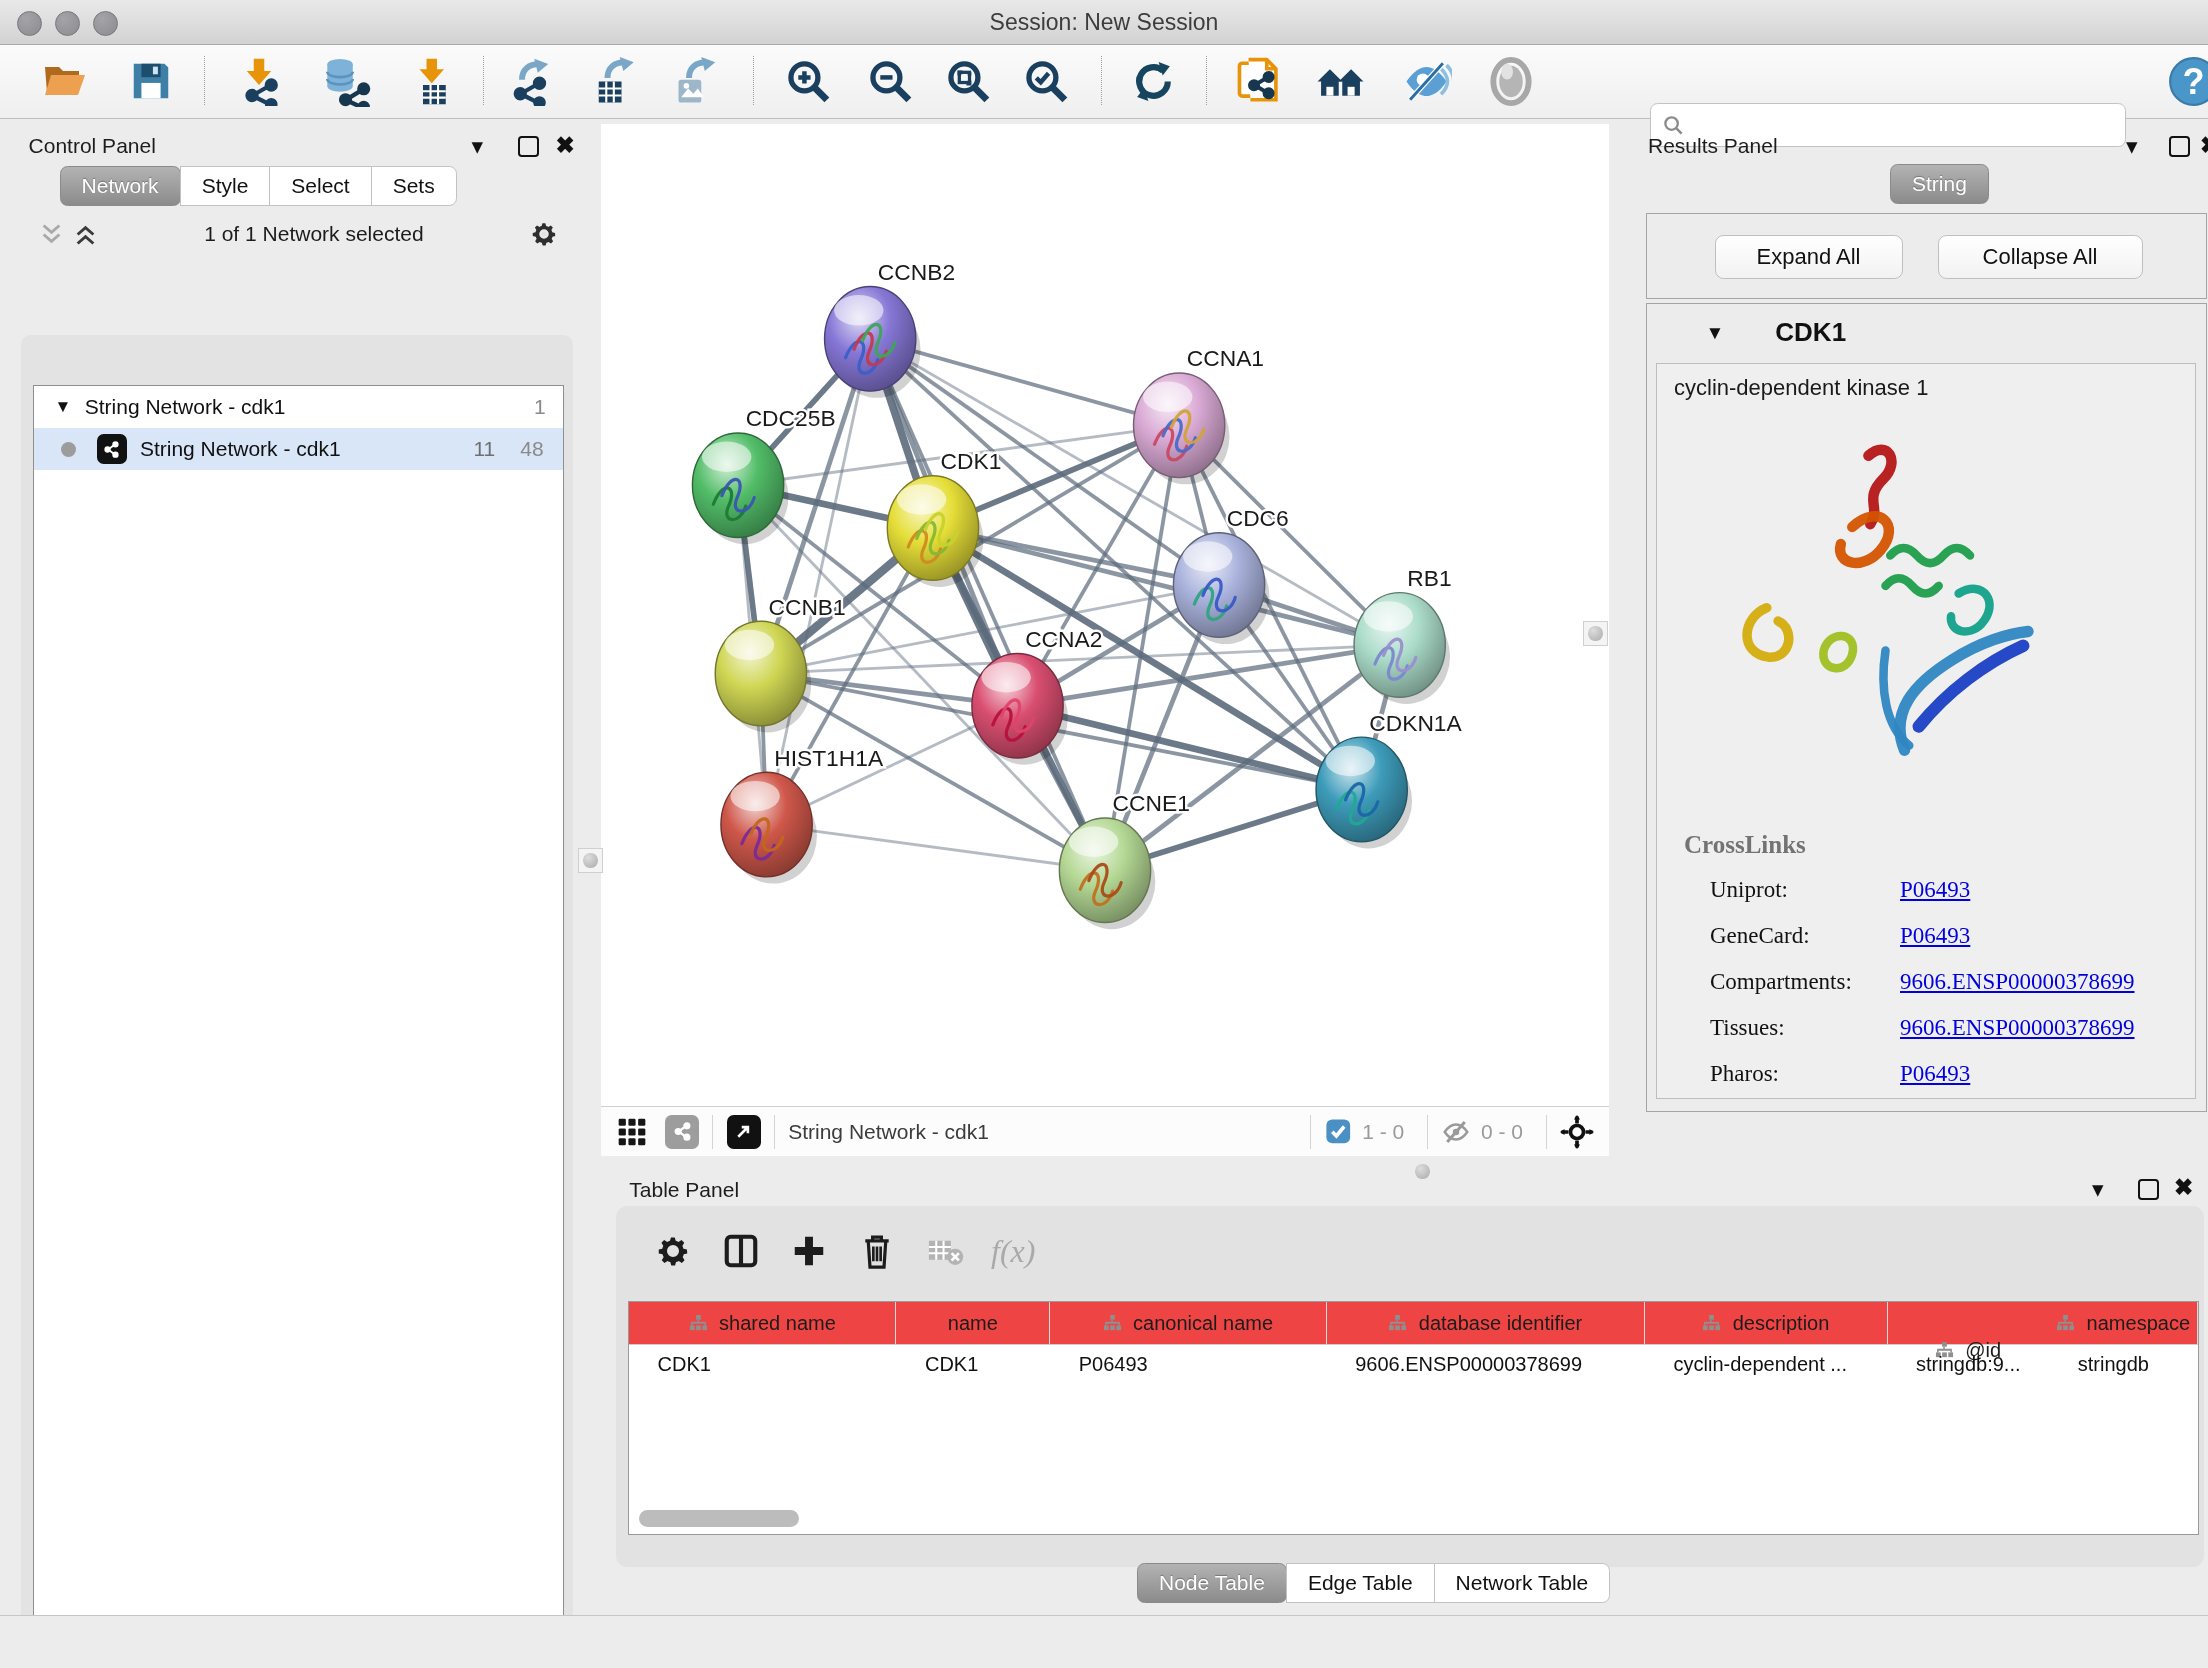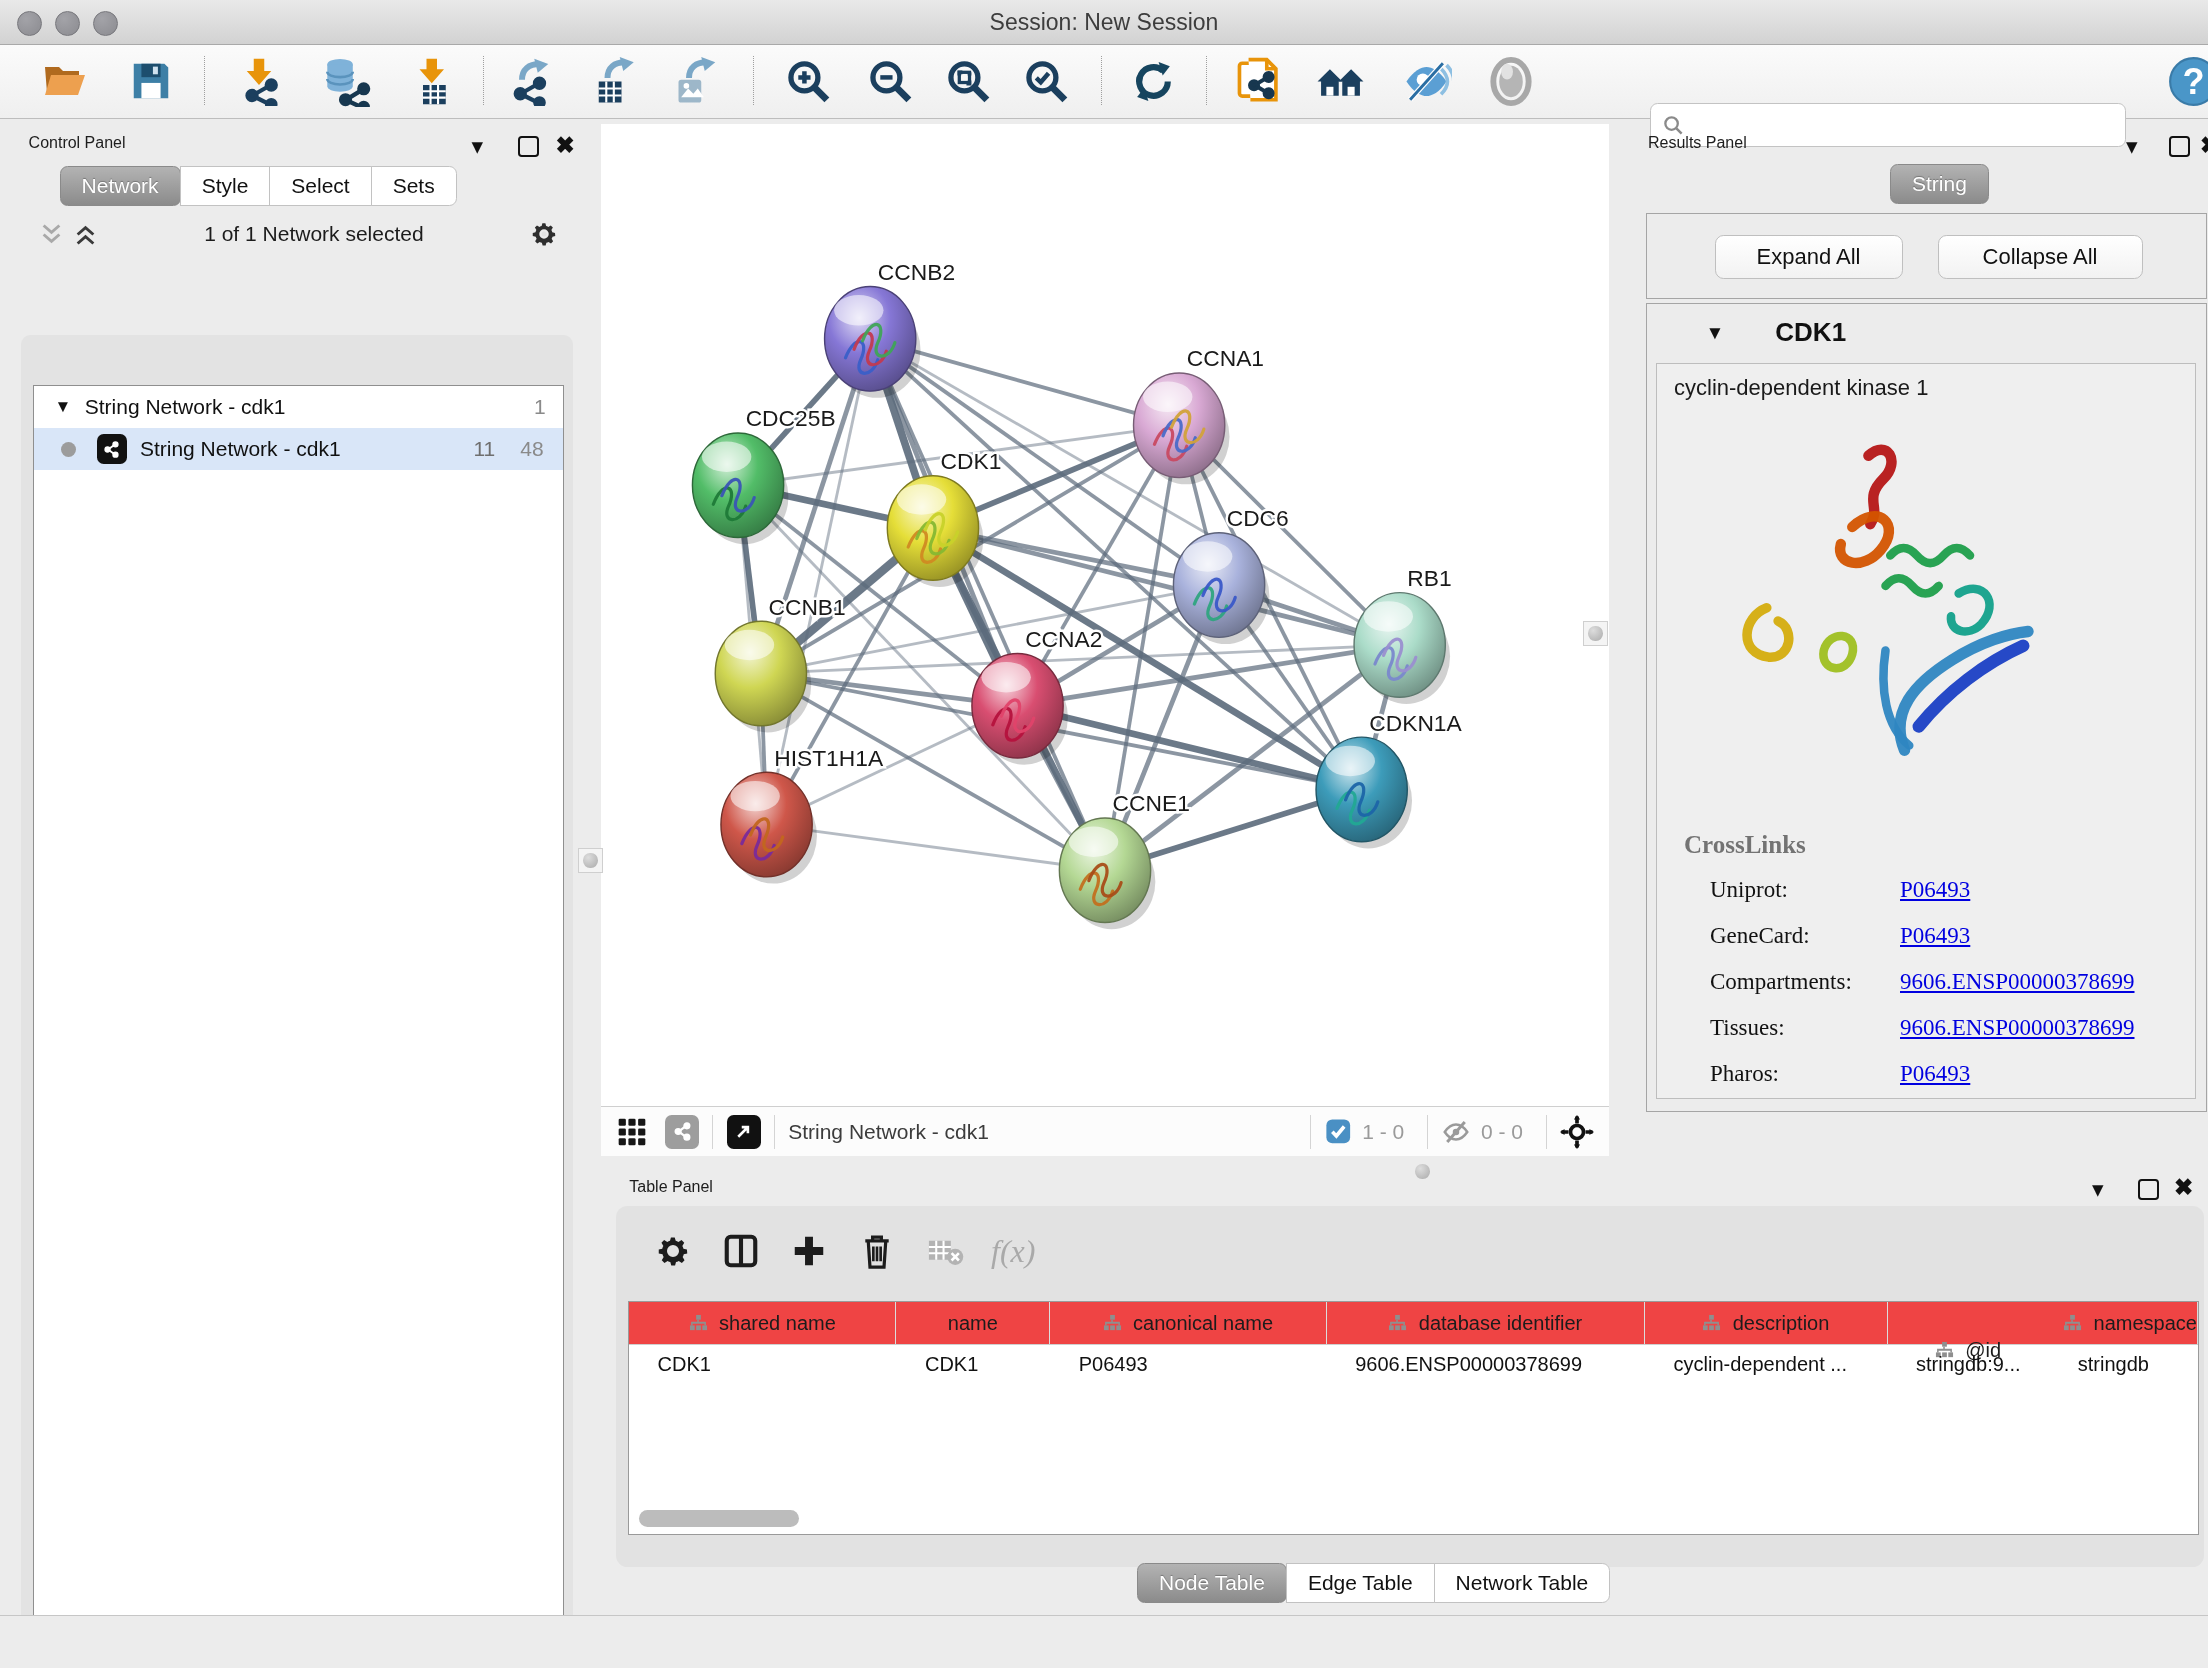--- a/index.html
+++ b/index.html
@@ -15,21 +15,21 @@
   
   .toolbar{left:0;top:45px;width:2208px;height:73px;background:linear-gradient(#fbfbfb,#efefef);
     border-bottom:1px solid #bdbdbd;}
   .tbtn{top:9.5px;width:53px;height:53px;display:flex;align-items:center;justify-content:center;}
   .tsep{top:11.4px;width:0;height:49px;border-left:1.9px dotted #9f9f9f;}
   .searchbox{left:1650px;top:58px;width:476px;height:44px;background:#fff;border:1px solid #c3c3c3;
     border-radius:7.6px;display:flex;align-items:center;padding:0 11.4px;box-sizing:border-box;}
   .searchbox input{border:none;outline:none;font-size:20px;width:100%;background:transparent;
     font-family:"Liberation Sans",sans-serif;margin-left:9.5px;}
   
-  .phead{font-size:16px;color:#1d1d1d;}
+  .phead{font-size:21px;color:#1d1d1d;}
   .pctl{font-size:23px;color:#111;line-height:1;}
   .sqbtn{width:21px;height:21px;border:2.9px solid #111;border-radius:3.8px;box-sizing:border-box;}
   .tab{display:inline-block;height:38px;line-height:38px;padding:0 21px;font-size:21px;color:#111;
     background:#fff;border:1px solid #c2c2c2;margin-left:-1px;text-align:center;}
   .tab.first{border-radius:7.6px 0 0 7.6px;}
   .tab.last{border-radius:0 7.6px 7.6px 0;}
   .tab.active{background:linear-gradient(#b3b3b3,#8b8b8b);color:#fff;border-color:#8a8a8a;
     border-radius:7.6px;text-shadow:0 -1px 1px rgba(0,0,0,.3);}
   .tab.single{border-radius:7.6px;}
   
@@ -745,21 +745,21 @@
             <g fill="#8f8f8f">
               <rect x="7.5" y="1" width="5" height="5"></rect>
               <rect x="1" y="12" width="5" height="5"></rect>
               <rect x="7.5" y="12" width="5" height="5"></rect>
               <rect x="14" y="12" width="5" height="5"></rect>
               <path d="M9.5 6v3M3 12V9h14v3M3.5 9.5h13" stroke="#8f8f8f" stroke-width="1.6" fill="none"></path>
             </g>
           </svg>
           <span>@id</span>
         </div>
-        <div class="th" style="width: 149px; justify-content: flex-end;">
+        <div class="th" style="width: 149px;">
           <svg width="19" height="19" viewBox="0 0 20 20">
             <g fill="#8f8f8f">
               <rect x="7.5" y="1" width="5" height="5"></rect>
               <rect x="1" y="12" width="5" height="5"></rect>
               <rect x="7.5" y="12" width="5" height="5"></rect>
               <rect x="14" y="12" width="5" height="5"></rect>
               <path d="M9.5 6v3M3 12V9h14v3M3.5 9.5h13" stroke="#8f8f8f" stroke-width="1.6" fill="none"></path>
             </g>
           </svg>
           <span>namespace</span>

